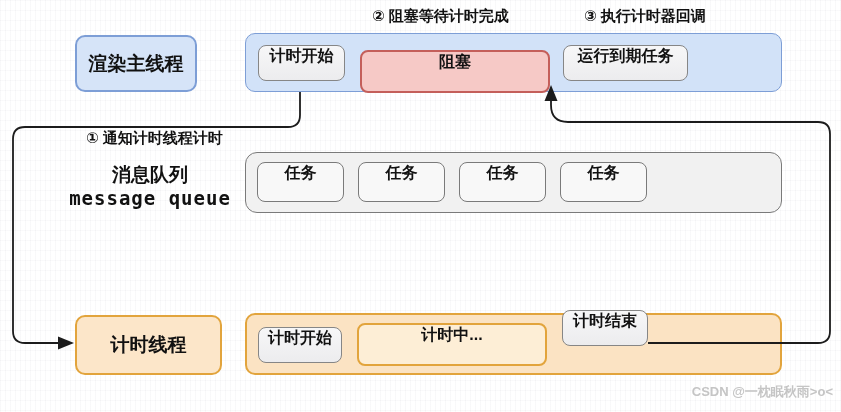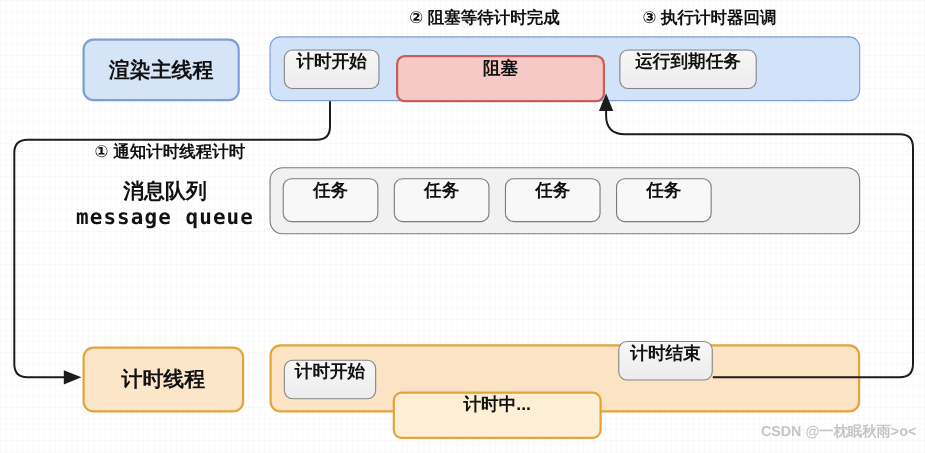--- a/index.html
+++ b/index.html
@@ -68,21 +68,21 @@
   svg.wires{position:absolute;left:0;top:0;pointer-events:none;}
 </style>
 </head>
 <body>
 
 <div class="canvas">
 
   <div class="abs step-label" style="left:372px;top:7px;">② 阻塞等待计时完成</div>
   <div class="abs step-label" style="left:584px;top:7px;">③ 执行计时器回调</div>
 
-  <div class="abs side-box blue" style="left:75px;top:35px;width:143px;height:57px;">
+  <div class="abs side-box blue" style="left:75px;top:35px;width:122px;height:57px;">
     <span>渲染主线程</span>
   </div>
 
   <div class="abs lane blue" style="left:245px;top:33px;width:537px;height:59px;"></div>
 
   <div class="abs chip gray" style="left:258px;top:45px;width:87px;height:36px;">
     <span>计时开始</span>
   </div>
 
   <div class="abs chip red" style="left:360px;top:50px;width:190px;height:43px;">
@@ -118,21 +118,21 @@
   <div class="abs side-box orange" style="left:75px;top:315px;width:147px;height:60px;justify-content:center;">
     <span>计时线程</span>
   </div>
 
   <div class="abs lane orange" style="left:245px;top:313px;width:537px;height:62px;"></div>
 
   <div class="abs chip gray" style="left:258px;top:327px;width:84px;height:36px;">
     <span>计时开始</span>
   </div>
 
-  <div class="abs chip orange-light" style="left:357px;top:323px;width:190px;height:43px;margin-top:33px;">
+  <div class="abs chip orange-light" style="left:357px;top:323px;width:190px;height:43px;">
     <span>计时中...</span>
   </div>
 
   <div class="abs chip gray" style="left:562px;top:310px;width:86px;height:36px;">
     <span>计时结束</span>
   </div>
 
   <div class="abs watermark" style="right:8px;top:383px;">CSDN @一枕眠秋雨&gt;o&lt;</div>
 
   <svg class="wires" width="841" height="412" viewBox="0 0 841 412">

